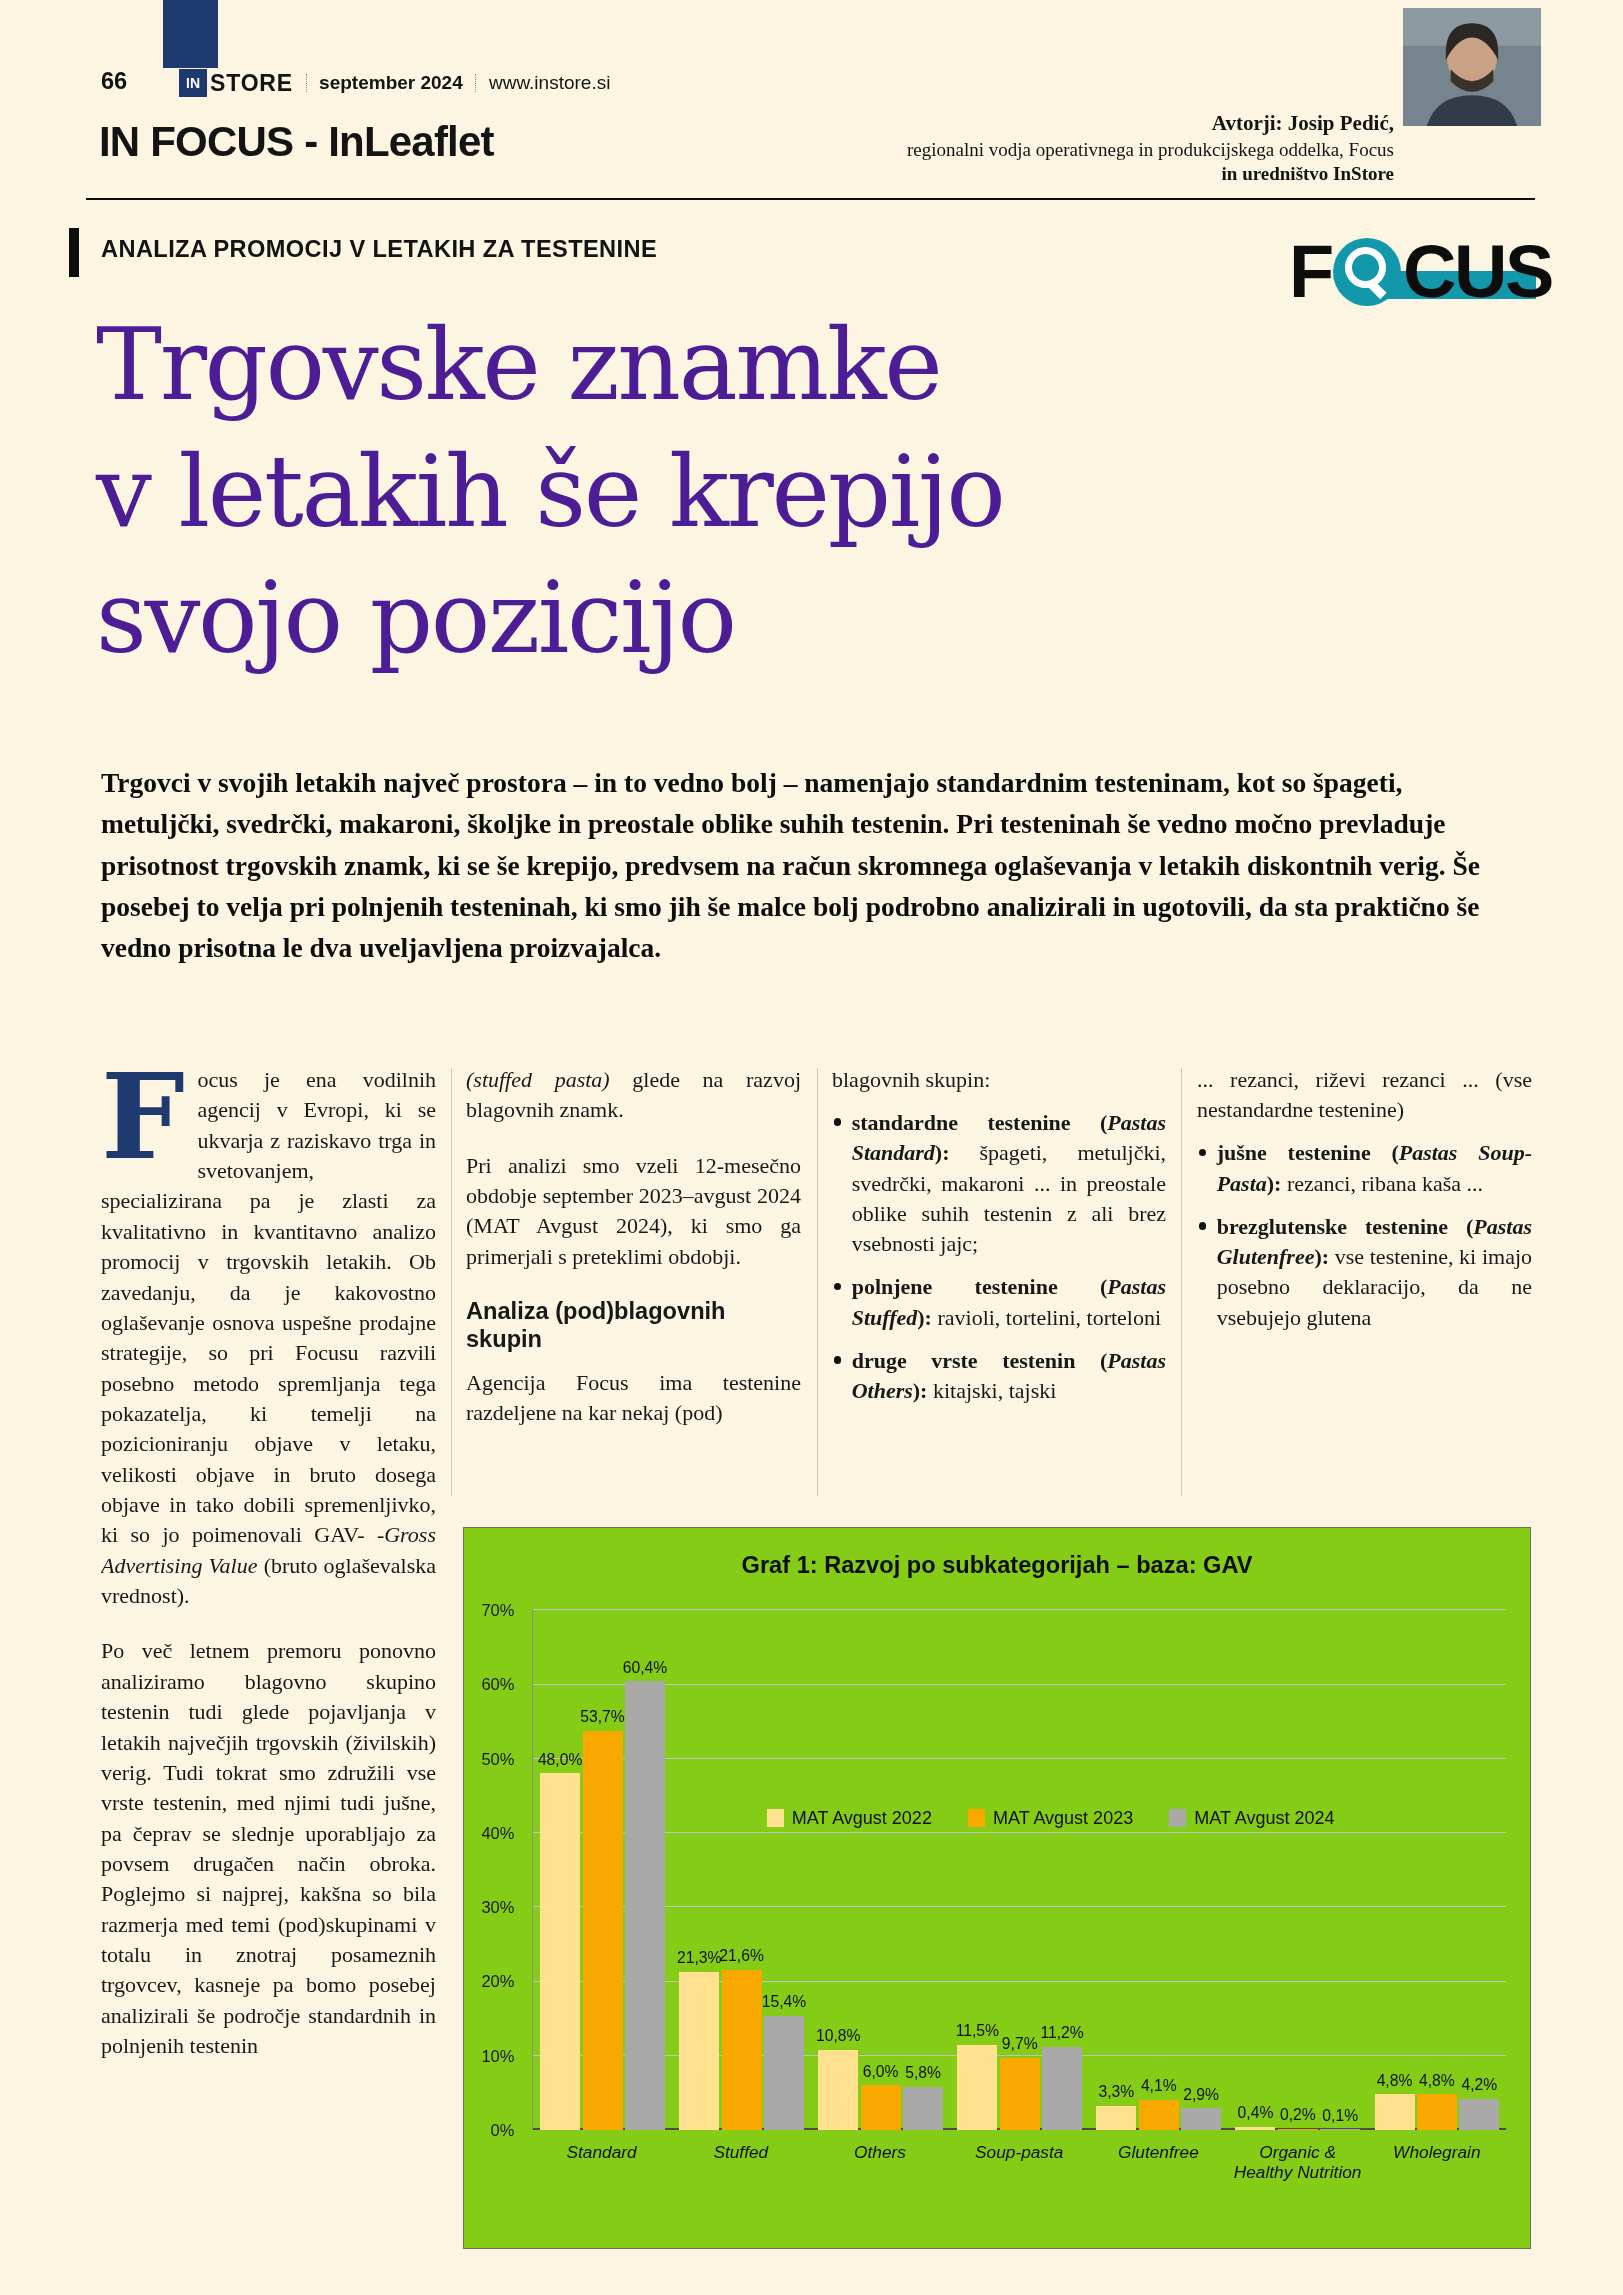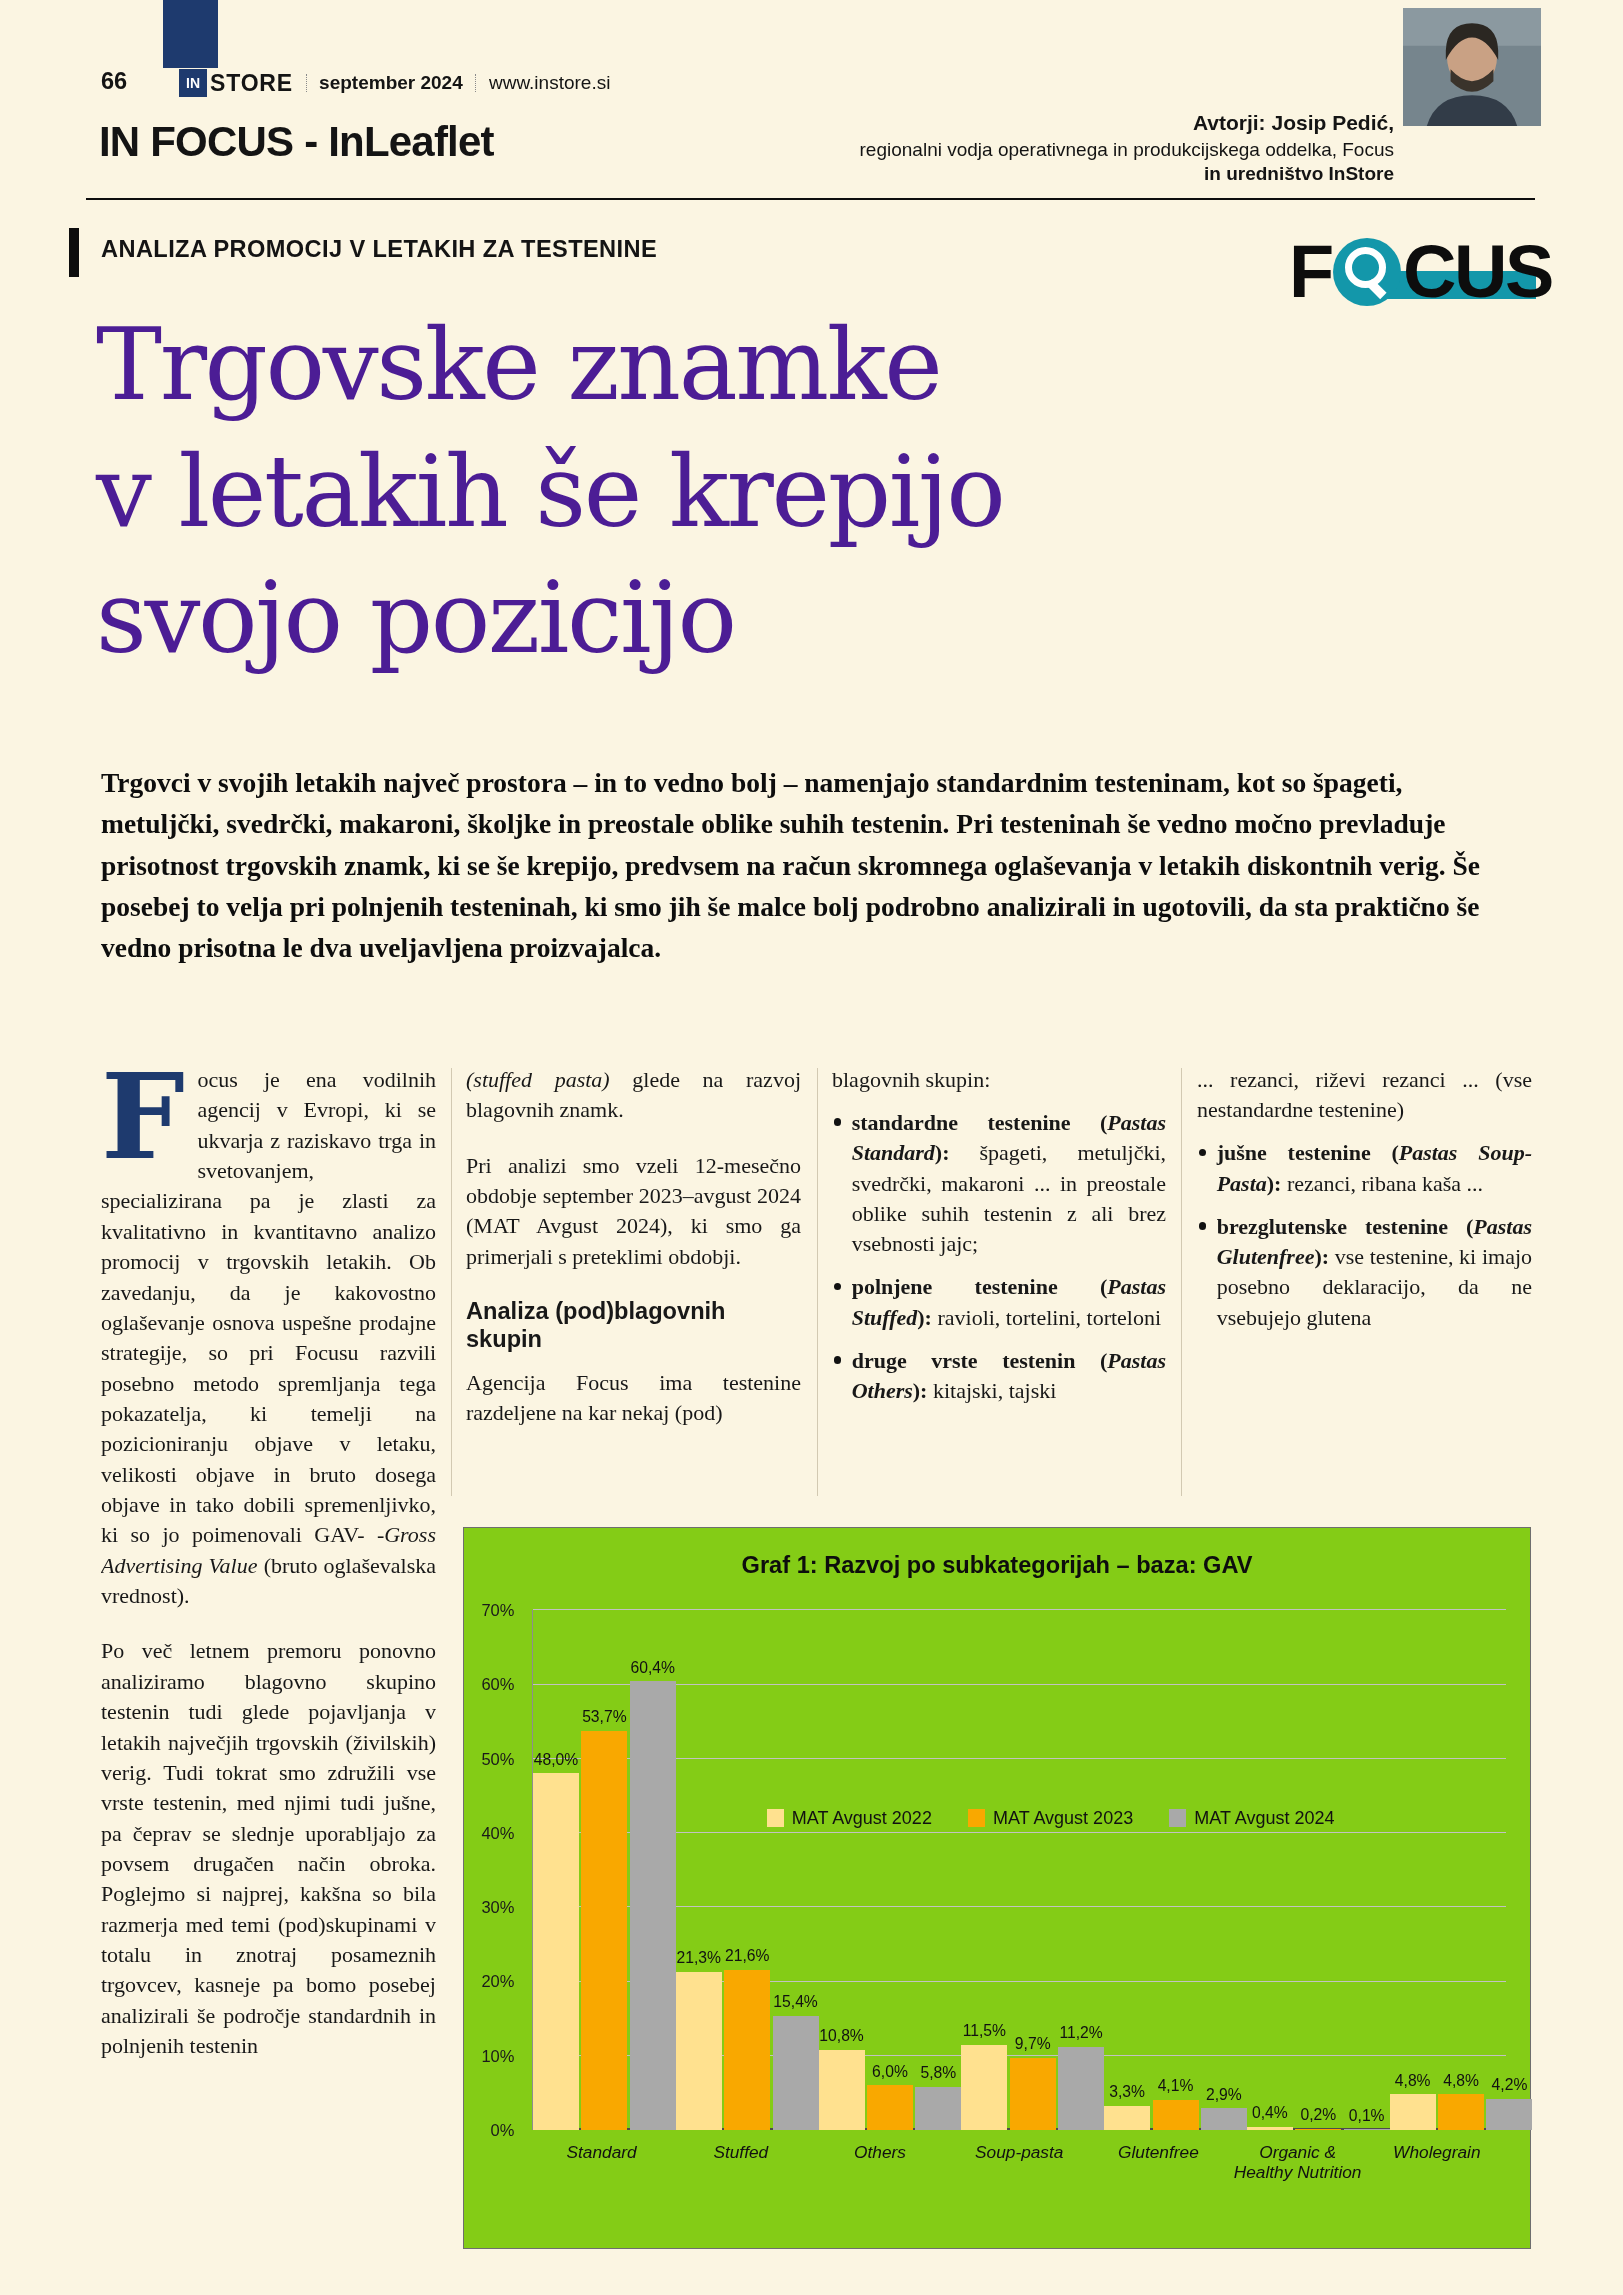--- a/index.html
+++ b/index.html
@@ -13,21 +13,21 @@
             font-family:"Liberation Sans",sans-serif;}
   .logo-in{width:28px;height:28px;background:#1e3a6e;color:#fff;display:flex;align-items:center;
            justify-content:center;font-weight:bold;font-size:14px;}
   .logo-store{font-weight:bold;font-size:23px;letter-spacing:0.8px;margin-left:3.1px;}
   .hdr-div{height:17.3px;border-left:1.6px dotted #8a8a8a;margin:0 12.6px;}
   .issue{font-weight:bold;font-size:19px;}
   .website{font-size:19px;}
   .section-title{position:absolute;left:99px;top:118px;font:bold 42px "Liberation Sans",sans-serif;
                  letter-spacing:-0.8px;}
   .author-block{position:absolute;right:229px;top:110px;width:613px;text-align:right;
-                font-family:Liberation Sans, sans-serif;line-height:1.25;}
+                font-family:Liberation Serif, serif;line-height:1.25;}
   .author-l1{font-weight:bold;font-size:21px;}
   .author-l2{font-size:19px;margin-top:1.6px;}
   .author-l3{font-weight:bold;font-size:19px;margin-top:0;}
   .author-photo{position:absolute;left:1403px;top:7.9px;width:138px;height:118px;overflow:hidden;}
   .header-rule{position:absolute;left:86px;top:198px;width:1449px;height:2.4px;background:#0d0d0d;}
 
   
   .kicker-tick{position:absolute;left:69px;top:228px;width:10.2px;height:49px;background:#0d0d0d;}
   .kicker{position:absolute;left:101px;top:236px;font:bold 23.6px "Liberation Sans",sans-serif;
           letter-spacing:0.4px;}
@@ -73,21 +73,21 @@
   .chart-title{position:absolute;left:0;right:0;top:23.6px;text-align:center;
                font:bold 23.6px "Liberation Sans",sans-serif;color:#0d0d0d;}
   .plot{position:absolute;left:68px;top:82px;right:23.6px;bottom:118px;border-left:0.8px solid #8d8d8d;}
   .gridline{position:absolute;left:0;right:0;height:0.8px;background:#c2c2c2;}
   .gridline.baseline{height:1.6px;background:#4c4c4c;}
   .yaxis{position:absolute;left:0;top:82px;bottom:118px;width:63px;}
   .ytick{position:absolute;right:12.6px;transform:translateY(50%);
          font:16.5px "Liberation Sans",sans-serif;color:#1a1a1a;}
   .groups{position:absolute;inset:0;display:flex;}
   .bar-group{flex:1;position:relative;display:flex;justify-content:center;align-items:flex-end;gap:2.4px;}
-  .bar-wrap{position:relative;width:18px;height:100%;padding-left:28px;}
+  .bar-wrap{position:relative;width:40px;height:100%;}
   .bar{position:absolute;bottom:0;left:0;width:100%;}
   .bar-label{position:absolute;left:50%;transform:translateX(-50%);white-space:nowrap;
              font:15.7px "Liberation Sans",sans-serif;color:#111;}
   .xaxis{position:absolute;left:68px;right:23.6px;top:614px;display:flex;}
   .xlabel{flex:1;text-align:center;font-family:"Liberation Sans",sans-serif;font-style:italic;
           font-size:17.3px;line-height:1.18;padding:0 1.6px;color:#111;}
   .legend{position:absolute;left:24%;top:38%;display:flex;gap:36px;align-items:center;}
   .legend-item{display:flex;align-items:center;gap:7.9px;
                font:18px "Liberation Sans",sans-serif;color:#111;}
   .legend-swatch{width:17.3px;height:17.3px;display:inline-block;flex:none;}

